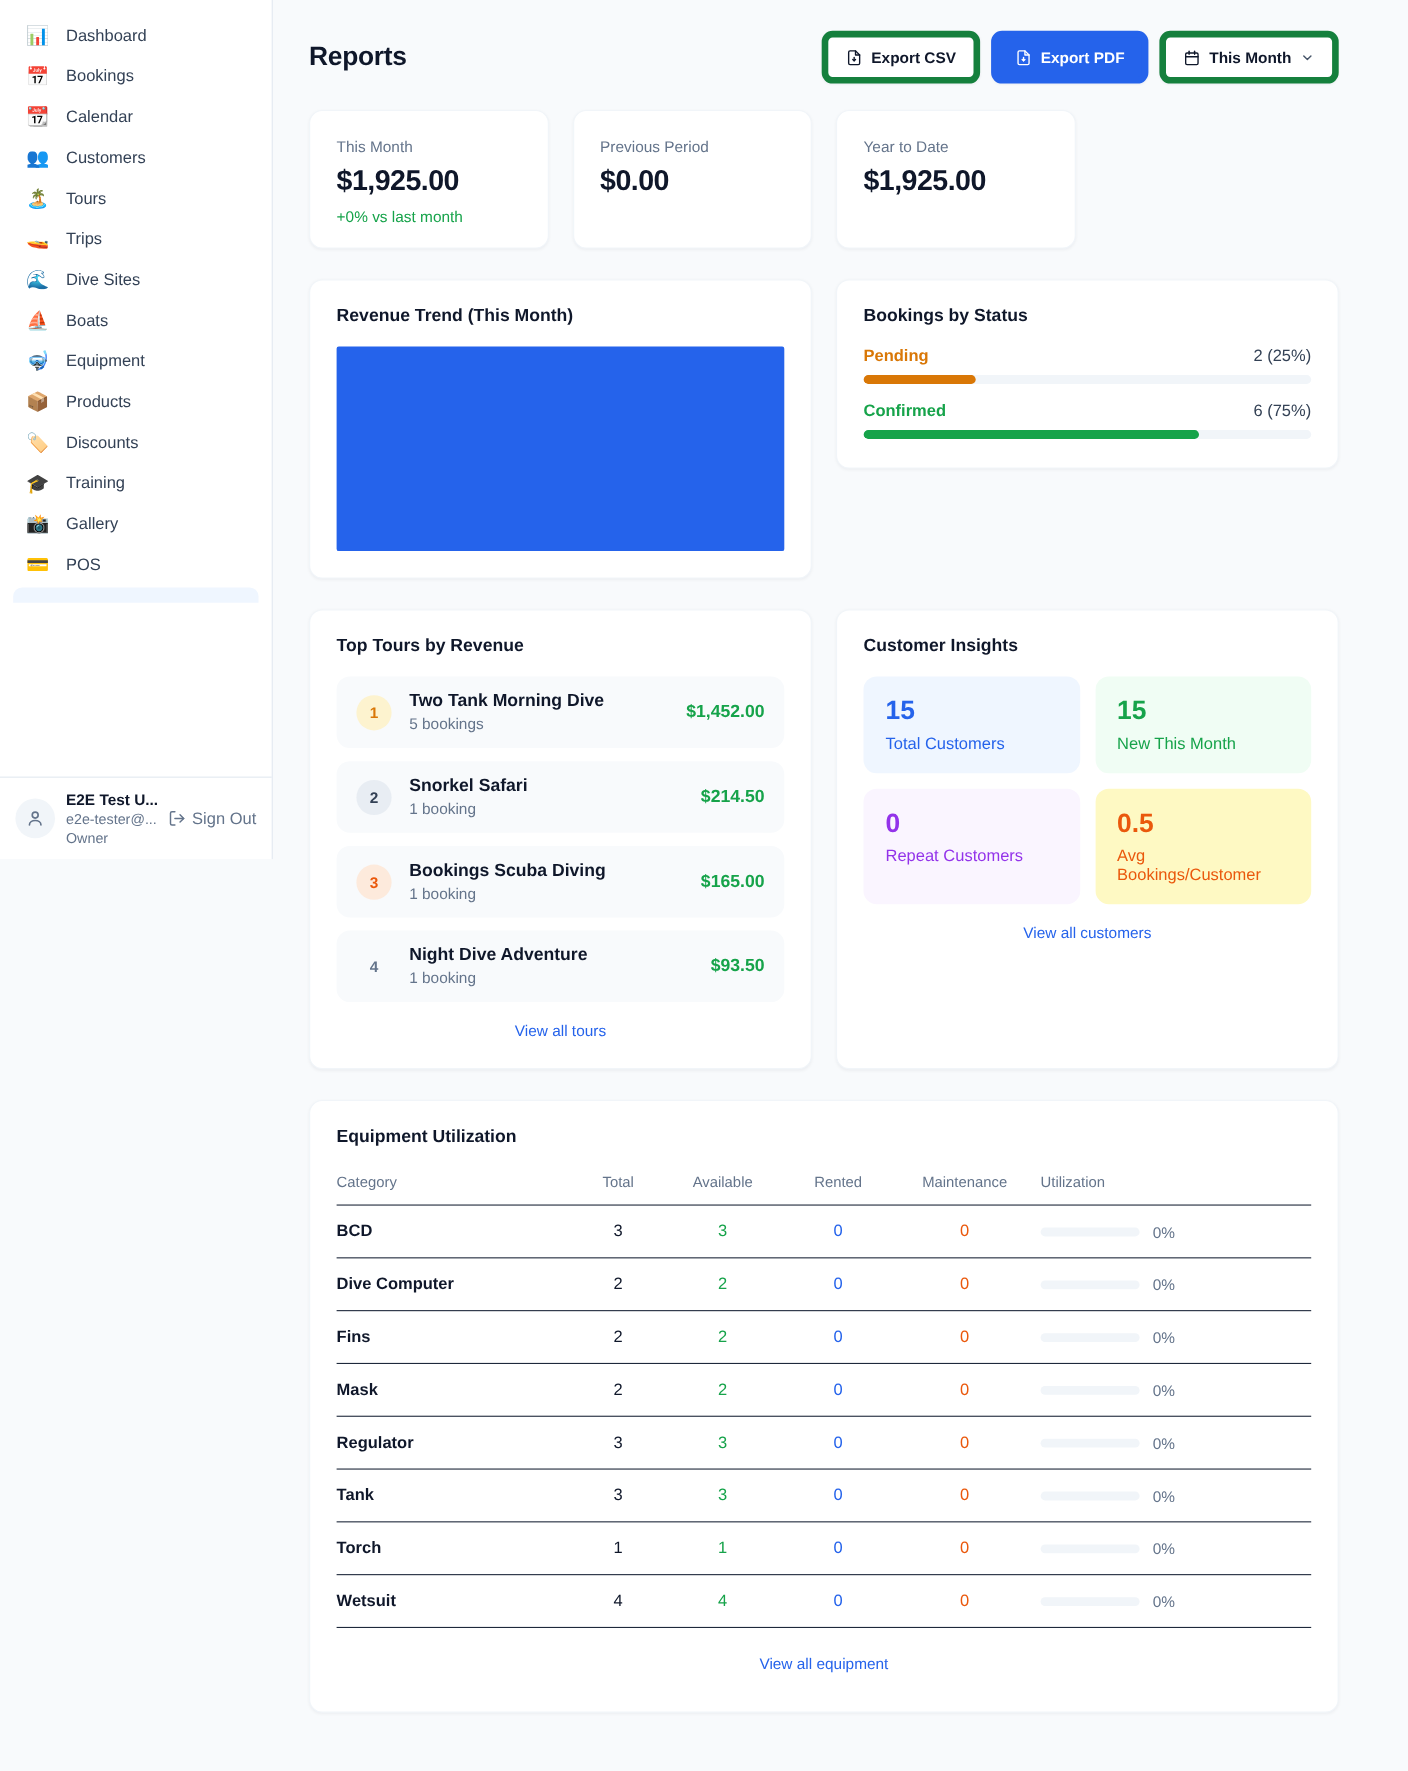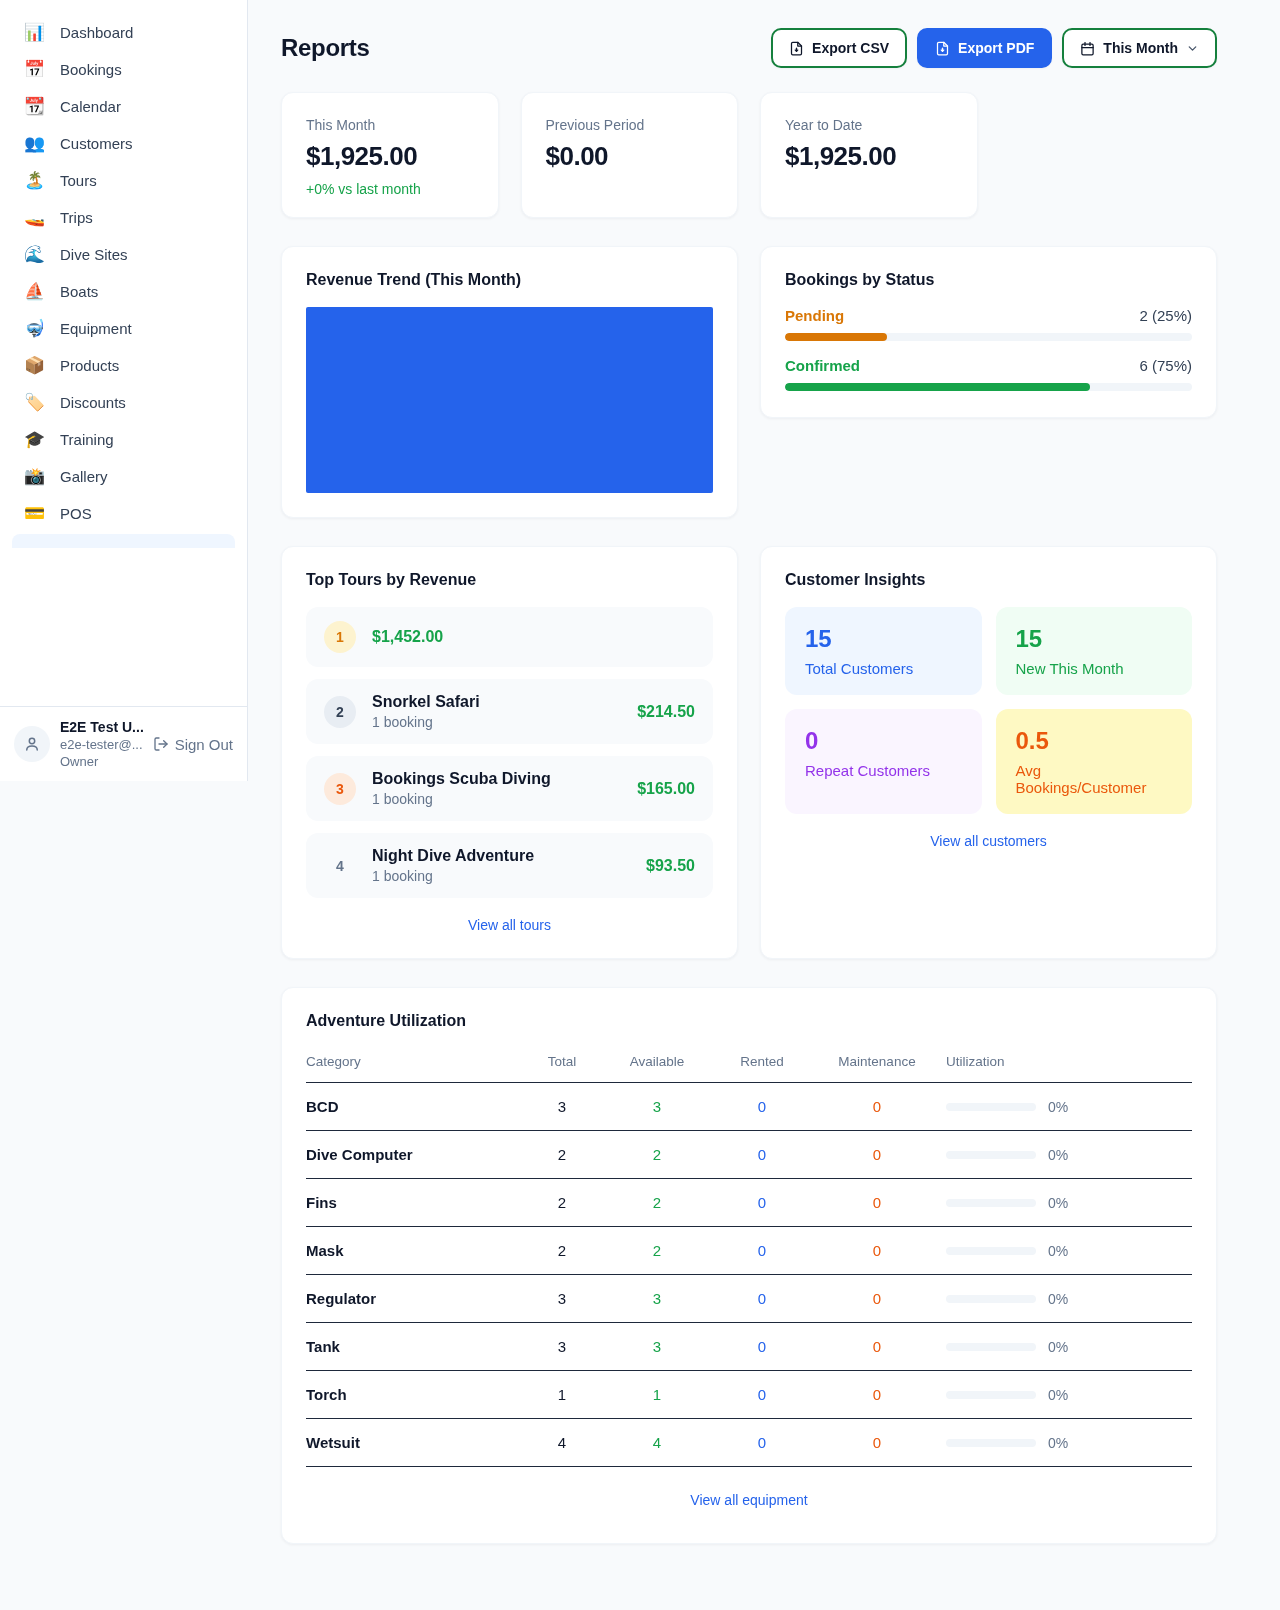--- a/index.html
+++ b/index.html
@@ -48,21 +48,21 @@
   }
   
   .main { margin-left: 249px; padding: 28px 63px 40px 32px; }
   .page-header { display: flex; justify-content: space-between; align-items: center; margin-bottom: 24px; }
   .page-title { font-size: 24px; font-weight: 800; letter-spacing: -0.3px; }
   .header-actions { display: flex; gap: 10px; }
   .btn {
     display: inline-flex; align-items: center; gap: 8px;
     font-family: inherit; font-size: 14px; font-weight: 600;
     background: #fff; color: #0f172a;
-    border: 2px solid #15803d; border-radius: 10px;
+    border: 6px solid #15803d; border-radius: 10px;
     padding: 10px 16px; cursor: pointer;
     box-shadow: 0 1px 2px rgba(15,23,42,.04);
   }
   .btn-primary { background: #2563eb; border-color: #2563eb; color: #fff; }
   .btn svg { display: block; }
   
   .card {
     background: #fff; border-radius: 12px; padding: 24px;
     border: 1px solid #f1f5f9;
     box-shadow: 0 1px 3px rgba(15,23,42,.05);
@@ -301,20 +301,24 @@
         </div>
       </div>
     </div>
   </div>
 
   <div class="two-col">
     <div class="card">
       <div class="section-title">Top Tours by Revenue</div>
       <div class="tour-item">
         <span class="rank rank-1">1</span>
+        <div class="tour-info">
+          <div class="tour-name">Two Tank Morning Dive</div>
+          <div class="tour-bookings">5 bookings</div>
+        </div>
         <div class="tour-revenue">$1,452.00</div>
       </div>
       <div class="tour-item">
         <span class="rank rank-2">2</span>
         <div class="tour-info">
           <div class="tour-name">Snorkel Safari</div>
           <div class="tour-bookings">1 booking</div>
         </div>
         <div class="tour-revenue">$214.50</div>
       </div>
@@ -355,21 +359,21 @@
         <div class="tile tile-orange">
           <div class="tile-value">0.5</div>
           <div class="tile-label">Avg Bookings/Customer</div>
         </div>
       </div>
       <div class="view-all"><a>View all customers</a></div>
     </div>
   </div>
 
   <div class="card equipment-card">
-    <div class="section-title">Adventure Utilization</div>
+    <div class="section-title">Equipment Utilization</div>
 
     <div class="eq-grid eq-head">
       <div>Category</div>
       <div class="cell-num">Total</div>
       <div class="cell-num">Available</div>
       <div class="cell-num">Rented</div>
       <div class="cell-num">Maintenance</div>
       <div style="padding-left:4px">Utilization</div>
     </div>
 

